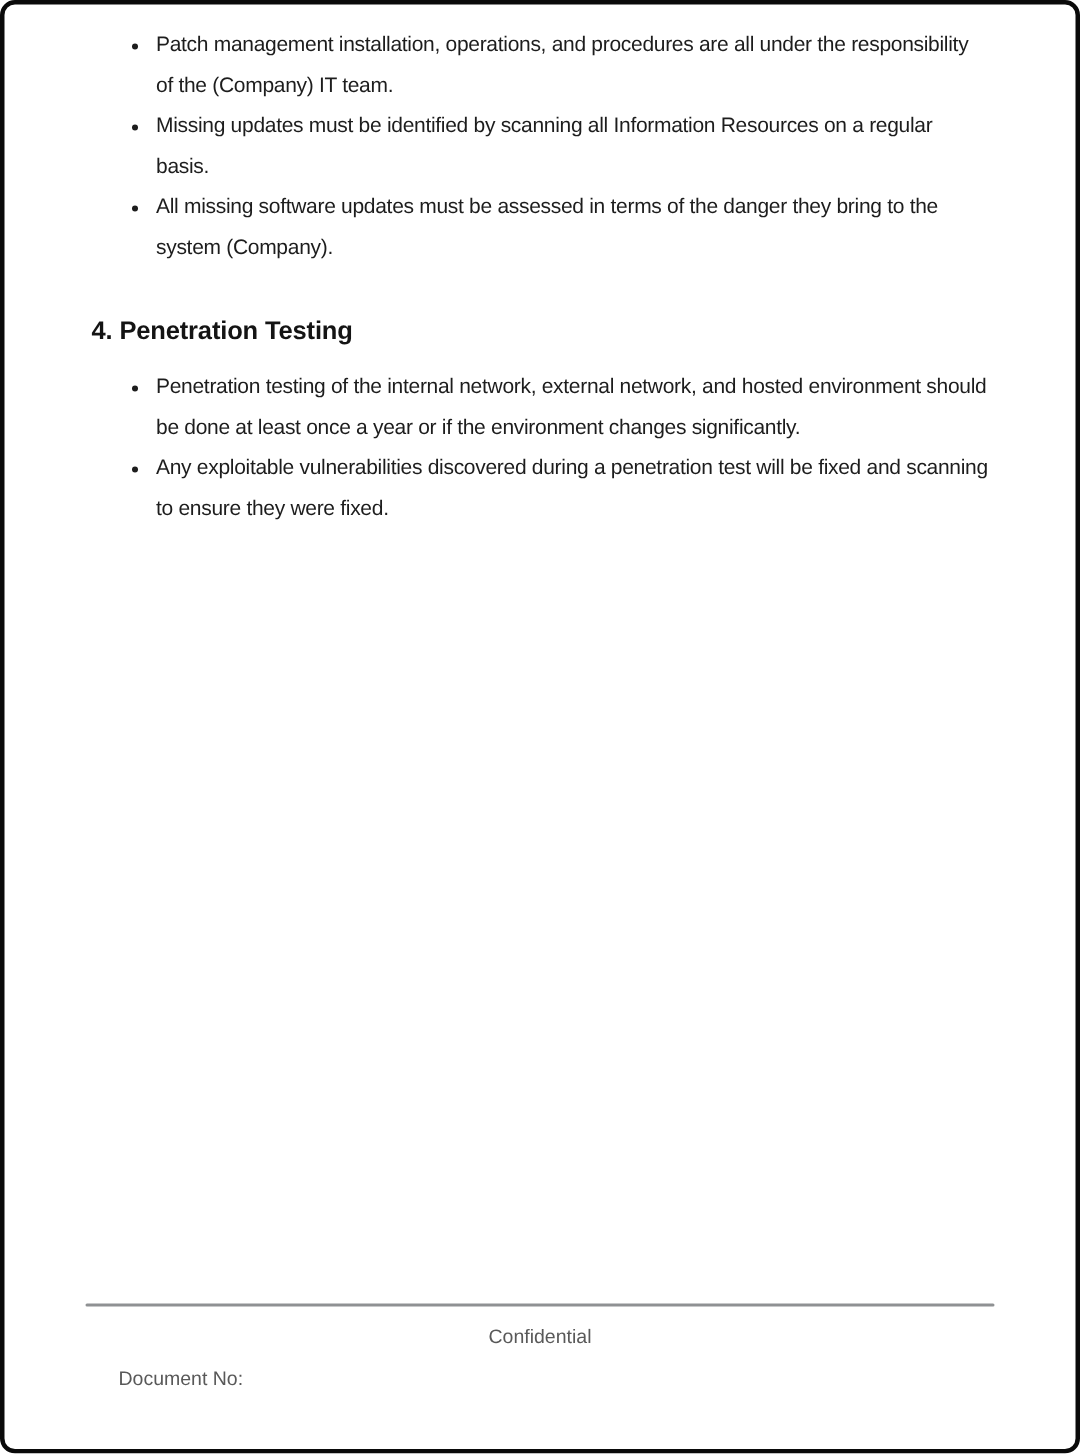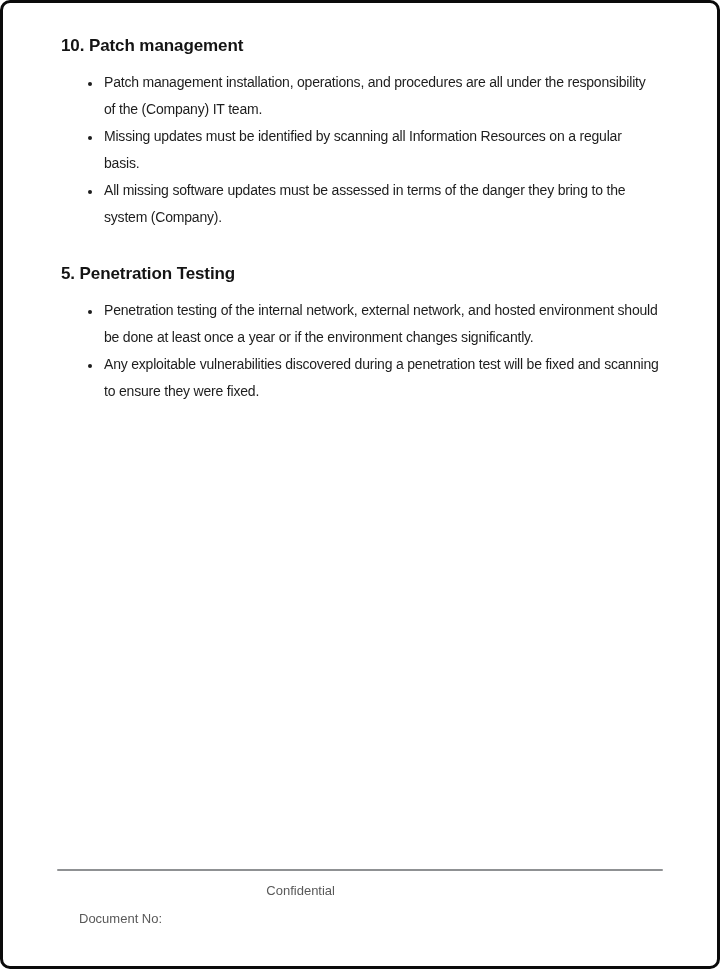--- a/index.html
+++ b/index.html
@@ -72,40 +72,39 @@
     border-radius: 1px;
   }
   .footer-cols {
     display: flex;
     padding: 9px 22px 0 22px;
     color: #595959;
     font-size: 13px;
     line-height: 21px;
   }
   .footer-left   { flex: 1; text-align: left; margin-top: 28px; }
-  .footer-center { flex: 1; }
+  .footer-center { flex: 1; text-align: center; }
   .footer-right  { flex: 1; text-align: right; }
 </style>
 </head>
 <body>
 
 <div class="page">
 
 
   <div class="content">
 
-    <div class="section-heading">10. Patch management</div>
 
     <ul class="bullet-list">
       <li>Patch management installation, operations, and procedures are all under the responsibility of the (Company) IT team.</li>
       <li>Missing updates must be identified by scanning all Information Resources on a regular basis.</li>
       <li>All missing software updates must be assessed in terms of the danger they bring to the system (Company).</li>
     </ul>
 
-    <div class="section-heading">5. Penetration Testing</div>
+    <div class="section-heading">4. Penetration Testing</div>
 
     <ul class="bullet-list">
       <li>Penetration testing of the internal network, external network, and hosted environment should be done at least once a year or if the environment changes significantly.</li>
       <li>Any exploitable vulnerabilities discovered during a penetration test will be fixed and scanning to ensure they were fixed.</li>
     </ul>
 
   </div>
 
   <div class="footer">
     <div class="footer-rule"></div>

